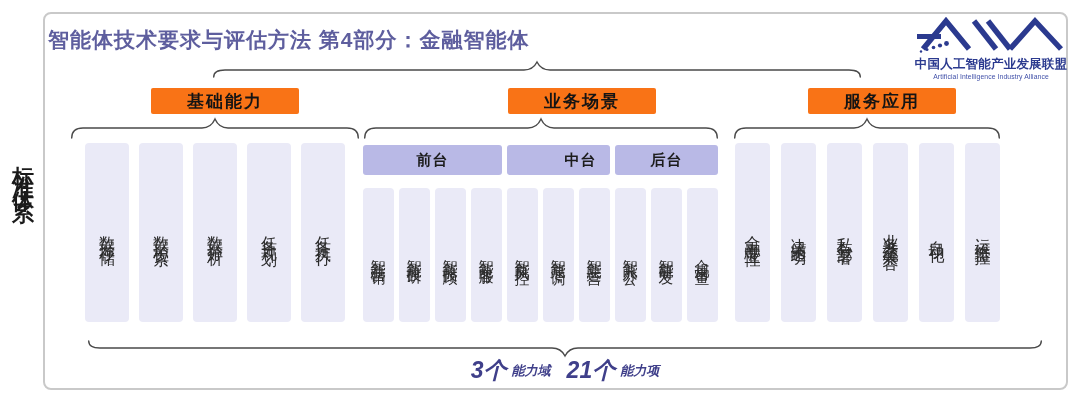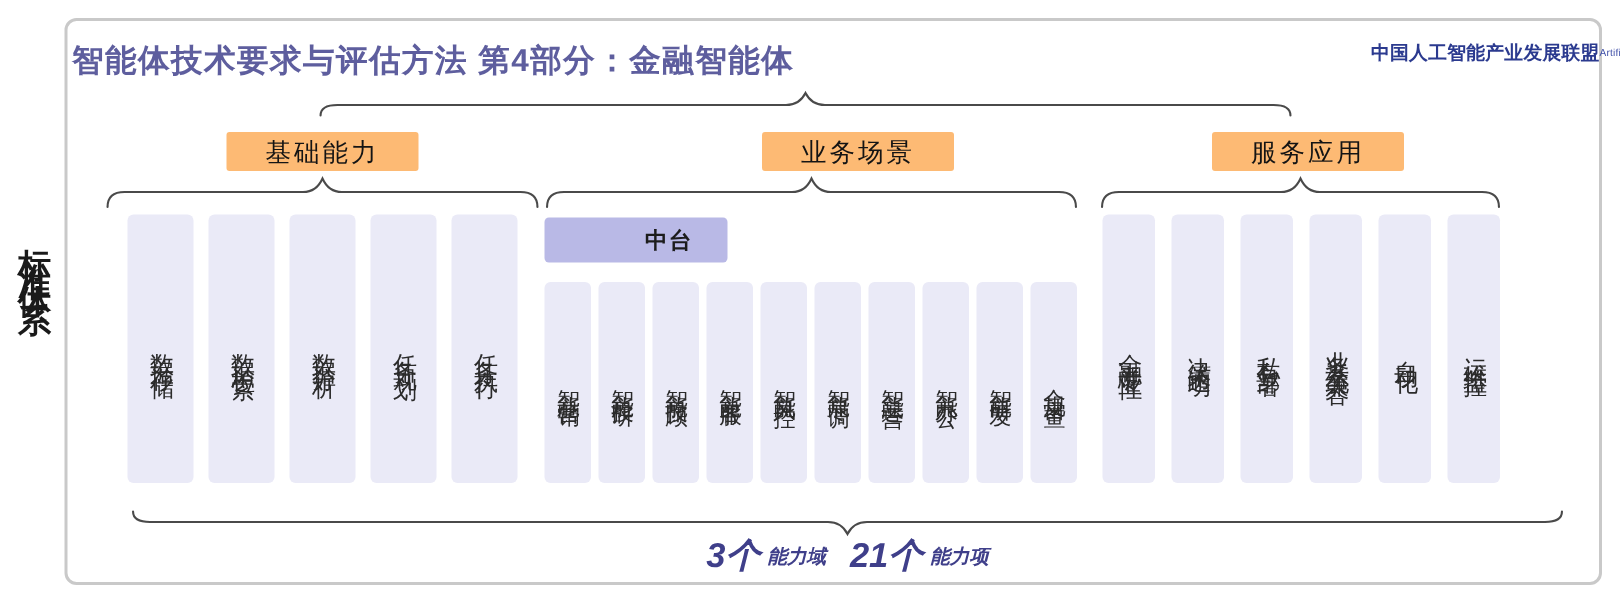--- a/index.html
+++ b/index.html
@@ -15,24 +15,24 @@
     position:absolute;left:12px;top:148px;
     writing-mode:vertical-rl;text-orientation:upright;
     font-size:22px;font-weight:700;color:#1a1a1a;letter-spacing:12px;line-height:1;
   }
   .title{
     position:absolute;left:48px;top:26px;width:980px;text-align:left;
     font-size:21px;font-weight:600;color:#5e5e9e;letter-spacing:1px;
   }
   .brace{position:absolute;overflow:visible;}
   .group-header{
-    position:absolute;top:88px;width:128px;height:26px;
-    background:#fdba74;border-radius:2px;
+    position:absolute;top:88px;width:148px;height:26px;
+    background:#f97316;border-radius:2px;
     display:flex;align-items:center;justify-content:center;
-    font-size:17px;font-weight:400;color:#141414;letter-spacing:2px;
+    font-size:17px;font-weight:700;color:#141414;letter-spacing:2px;
   }
   .subheaders{
     position:absolute;left:363px;top:145px;width:355px;height:30px;
     display:flex;gap:5px;
   }
   .subheader{
     height:30px;background:#b9b9e6;border-radius:3px;box-sizing:border-box;
     display:flex;align-items:center;justify-content:center;
     font-size:15px;font-weight:700;color:#1c1c1c;letter-spacing:1px;
   }
@@ -52,21 +52,21 @@
   .footer{
     position:absolute;left:75px;top:355px;width:980px;
     display:flex;justify-content:center;align-items:center;
     color:#3f3f8a;
   }
   .footer .big{font-size:23px;font-weight:700;font-style:italic;letter-spacing:0px;}
   .footer .small{font-size:13px;font-weight:600;margin-left:5px;font-style:italic;}
   .footer .small.gap{margin-right:16px;}
   .logo{
     position:absolute;left:914px;top:15px;width:154px;
-    display:flex;flex-direction:row;align-items:center;
+    display:flex;flex-direction:column;align-items:center;
   }
   .logo-cn{font-size:12.5px;font-weight:700;color:#2b3a8f;letter-spacing:0.2px;white-space:nowrap;margin-top:1px;}
   .logo-en{font-size:6.8px;color:#4050a8;letter-spacing:0.1px;white-space:nowrap;}
 </style>
 </head>
 <body>
 
 <div class="canvas">
 
   <div class="side-label">标准体系</div>
@@ -87,21 +87,23 @@
       <path d="M0.7,20 Q0.7,10 12,10 L131,10 Q140,10 144,1 Q148,10 157,10 L276,10 Q287.3,10 287.3,20" fill="none" stroke="#4a4a4a" stroke-width="1.4" stroke-linecap="round"></path>
     </svg>
   <svg class="brace" style="left:364px;top:118px" width="354" height="21">
       <path d="M0.7,20 Q0.7,10 12,10 L164,10 Q173,10 177,1 Q181,10 190,10 L342,10 Q353.3,10 353.3,20" fill="none" stroke="#4a4a4a" stroke-width="1.4" stroke-linecap="round"></path>
     </svg>
   <svg class="brace" style="left:734px;top:118px" width="266" height="21">
       <path d="M0.7,20 Q0.7,10 12,10 L120,10 Q129,10 133,1 Q137,10 146,10 L254,10 Q265.3,10 265.3,20" fill="none" stroke="#4a4a4a" stroke-width="1.4" stroke-linecap="round"></path>
     </svg>
 
   <div class="subheaders">
-      <div class="subheader" style="width: 122px; padding-left: 44px;">中台</div>
+      <div class="subheader" style="width: 139px;">前台</div>
+      <div class="subheader" style="width: 103px; padding-left: 44px;">中台</div>
+      <div class="subheader" style="width: 103px;">后台</div>
     </div>
 
   <div class="cols cols-g1">
       <div class="col-item">数据存储</div>
       <div class="col-item">数据检索</div>
       <div class="col-item">数据分析</div>
       <div class="col-item">任务规划</div>
       <div class="col-item">任务执行</div>
     </div>
   <div class="cols cols-g2">

